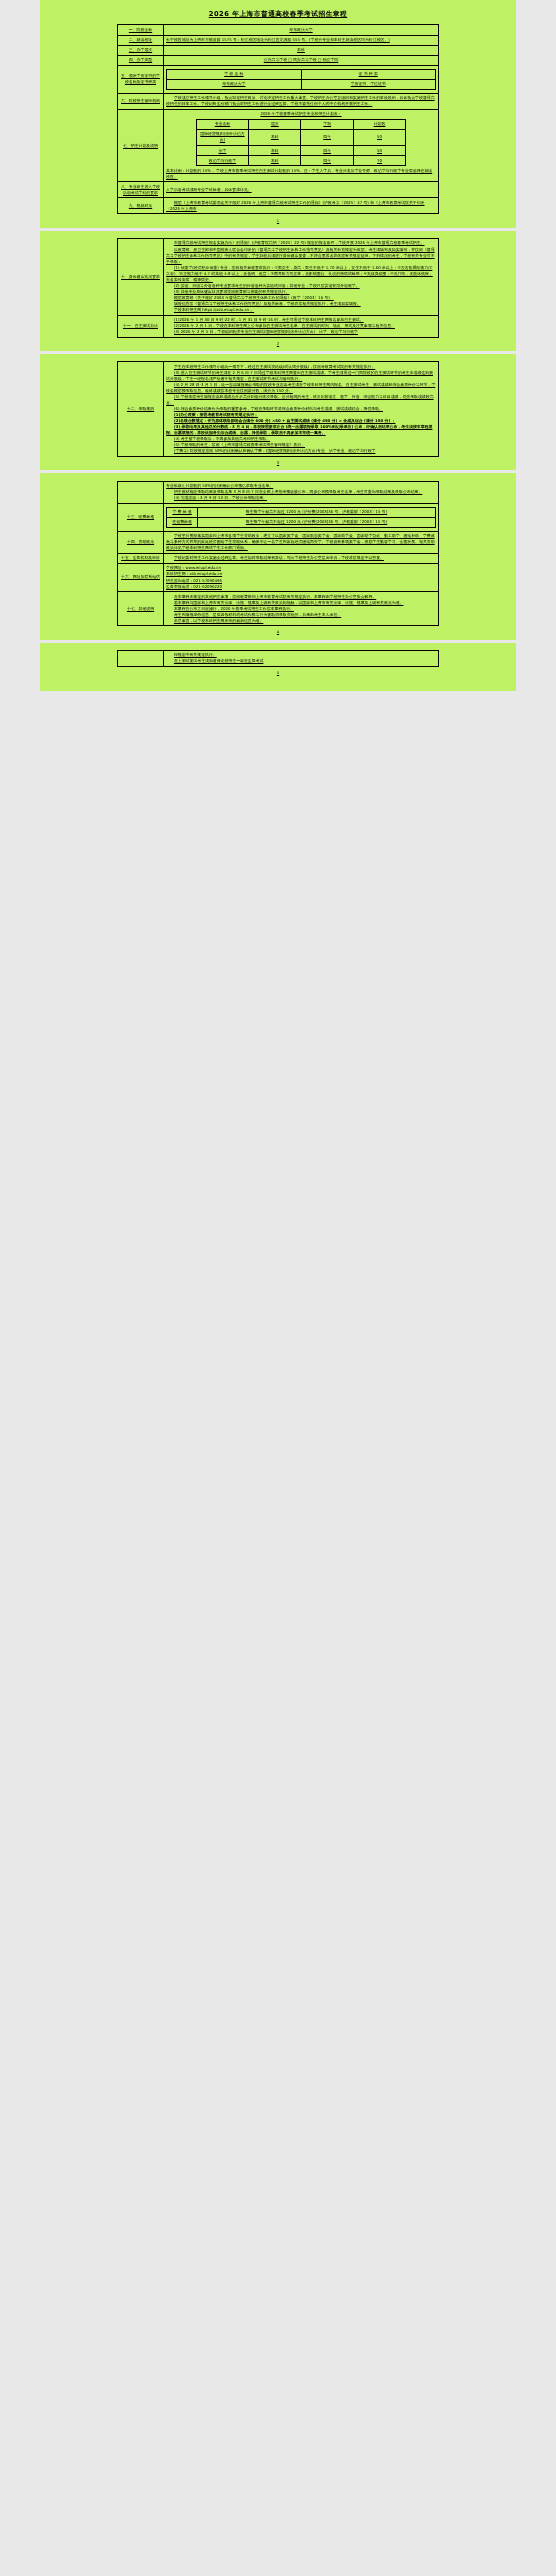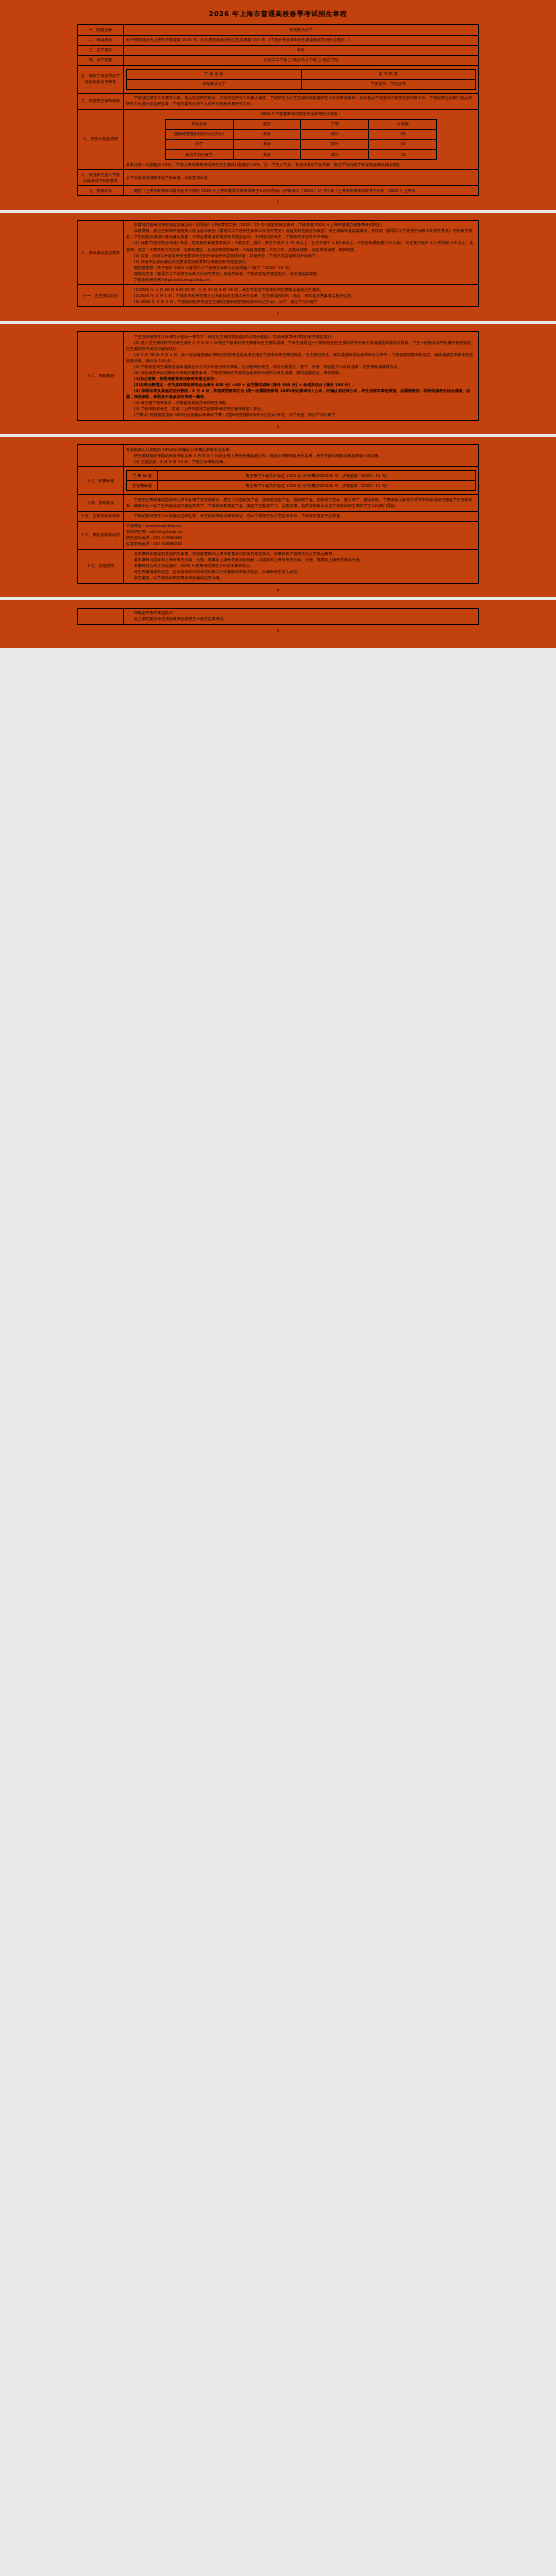--- a/index.html
+++ b/index.html
@@ -4,25 +4,26 @@
 <style>
   * { box-sizing: border-box; }
   body {
     margin: 0;
     padding: 0;
     background: #e8e8e8;
     font-family: "DejaVu Sans", "Liberation Sans", sans-serif;
     width: 556px;
   }
   .page {
-    width: 556px;
-    background: #c2410c;
+    width: 476px;
+    background: #bef264;
     margin: 0 auto 3.1px auto;
     padding: 7.2px 77px 5.2px 77px;
     position: relative;
+    text-decoration: underline;
   }
   .doc-title {
     text-align: center;
     font-size: 6.7px;
     font-weight: bold;
     letter-spacing: 0.5px;
     margin: 3.1px 0 5.2px 0;
     color: #000;
   }
   table.main {

